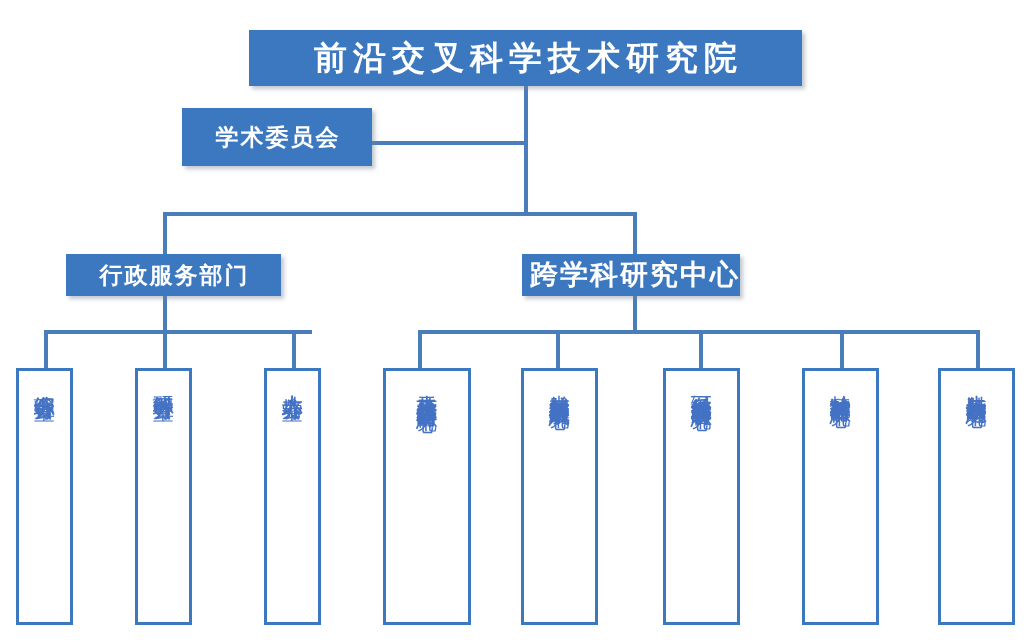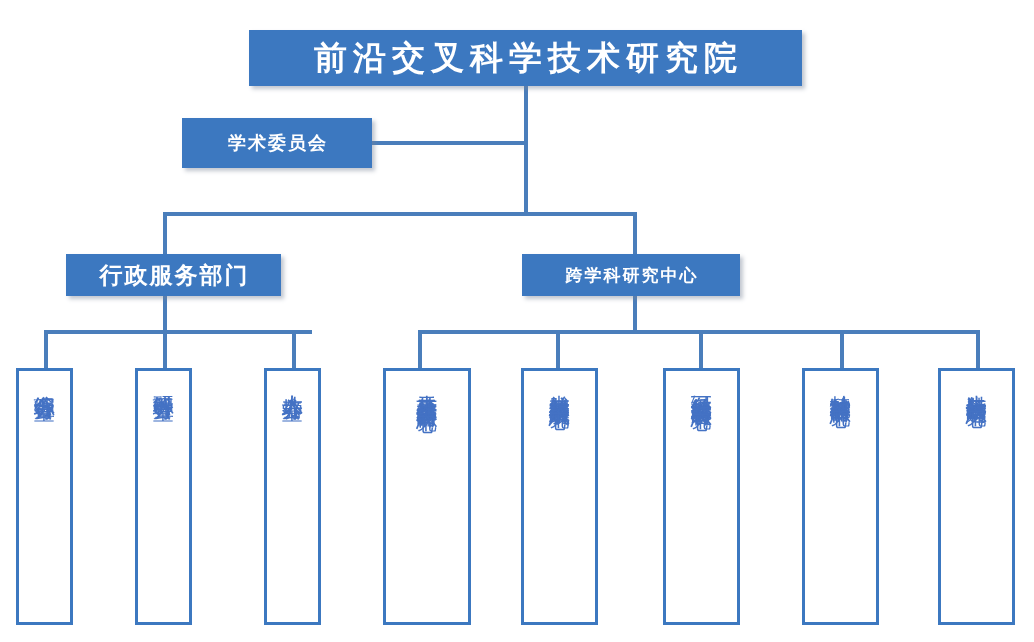--- a/index.html
+++ b/index.html
@@ -36,44 +36,45 @@
     left: 249px;
     top: 30px;
     width: 553px;
     height: 56px;
     font-size: 33px;
     letter-spacing: 6px;
     text-indent: 6px;
   }
   .node-committee {
     left: 182px;
-    top: 118px;
+    top: 108px;
     width: 190px;
-    height: 50px;
-    font-size: 18px;
+    height: 58px;
+    font-size: 23px;
     letter-spacing: 2px;
     text-indent: 2px;
   }
   .node-admin {
     left: 66px;
     top: 254px;
     width: 215px;
     height: 42px;
     font-size: 23px;
     letter-spacing: 2px;
     text-indent: 2px;
   }
   .node-research {
     left: 522px;
     top: 254px;
     width: 218px;
     height: 42px;
-    font-size: 17px;
+    font-size: 28px;
     letter-spacing: 2px;
     text-indent: 2px;
+    justify-content: flex-end;
   }
 
   
   .node-leaf {
     position: absolute;
     top: 368px;
     height: 257px;
     border: 3px solid #3C78C0;
     background: #ffffff;
     box-sizing: border-box;

